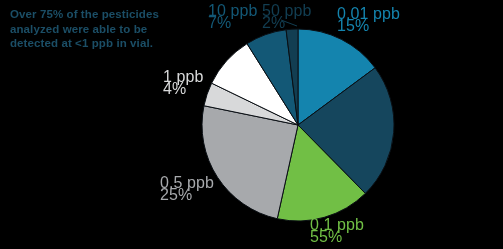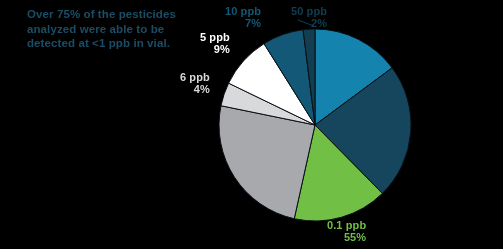--- a/index.html
+++ b/index.html
@@ -7,21 +7,20 @@
     padding: 0;
     background: #000000;
   }
   #page {
     position: relative;
     width: 400px;
     height: 249px;
     background: #000000;
     overflow: hidden;
     font-family: "Liberation Sans", sans-serif;
-    margin-left: 17px;
   }
 
   
   #text-block {
     position: absolute;
     left: 10px;
     top: 7px;
     width: 180px;
   }
   .para {
@@ -45,38 +44,38 @@
   }
   #pie-svg {
     position: absolute;
     left: 0;
     top: 0;
   }
 
   
   .slice-label {
     position: absolute;
-    text-align: right;
-    font-size: 11px;
-    font-weight: bold;
+    text-align: left;
+    font-size: 16px;
+    font-weight: normal;
     line-height: 12.4px;
     white-space: nowrap;
     letter-spacing: 0.1px;
   }
   .slice-label .lbl-name { display: block; }
   .slice-label .lbl-pct  { display: block; }
 
   #label-001  { left: 337px; top: 8px;   color: #1484ae; }
   #label-005  { left: 397px; top: 128px; color: #15465d; }
   #label-01   { left: 310px; top: 219px; color: #71bf45; }
   #label-05   { left: 160px; top: 177px; color: #a7a9ac; }
   #label-1    { left: 163px; top: 71px;  color: #d8d9da; }
   #label-5    { left: 183px; top: 31px;  color: #ffffff; }
   #label-10   { left: 208px; top: 5px;   color: #135876; }
-  #label-50   { left: 274px; top: 5px;   color: #123e52; }
+  #label-50   { left: 262px; top: 5px;   color: #123e52; }
 </style>
 </head>
 <body>
 
 <div id="page">
 
   <div id="text-block">
     <div class="para" id="para-1">Over 75% of the pesticides analyzed were able to be detected at &lt;1 ppb in vial.</div>
   </div>
 
@@ -88,39 +87,43 @@
           <path d="M 298 125 L 365.35 193.41 A 96 96 0 0 1 277.26 218.73 Z" fill="#71bf45" stroke="#0a0f14" stroke-width="1"></path>
           <path d="M 298 125 L 277.26 218.73 A 96 96 0 0 1 203.96 105.72 Z" fill="#a7a9ac" stroke="#0a0f14" stroke-width="1"></path>
           <path d="M 298 125 L 203.96 105.72 A 96 96 0 0 1 211.60 83.16 Z" fill="#d8d9da" stroke="#0a0f14" stroke-width="1"></path>
           <path d="M 298 125 L 211.60 83.16 A 96 96 0 0 1 247.02 43.66 Z" fill="#ffffff" stroke="#0a0f14" stroke-width="1"></path>
           <path d="M 298 125 L 247.02 43.66 A 96 96 0 0 1 286.09 29.74 Z" fill="#135876" stroke="#0a0f14" stroke-width="1"></path>
           <path d="M 298 125 L 286.09 29.74 A 96 96 0 0 1 298.00 29.00 Z" fill="#123e52" stroke="#0a0f14" stroke-width="1"></path>
         </g>
       <line x1="297" y1="26" x2="281" y2="20" stroke="#123e52" stroke-width="1"></line>
     </svg>
 
+    <div class="slice-label" id="label-001">
+      <span class="lbl-name">0.01 ppb</span>
+      <span class="lbl-pct">15%</span>
+    </div>
 
     <div class="slice-label" id="label-005">
     </div>
 
     <div class="slice-label" id="label-01">
       <span class="lbl-name">0.1 ppb</span>
       <span class="lbl-pct">55%</span>
     </div>
 
+    <div class="slice-label" id="label-05">
+      <span class="lbl-name">0.5 ppb</span>
+      <span class="lbl-pct">25%</span>
+    </div>
 
     <div class="slice-label" id="label-1">
-      <span class="lbl-name">6 ppb</span>
+      <span class="lbl-name">1 ppb</span>
       <span class="lbl-pct">4%</span>
     </div>
 
-    <div class="slice-label" id="label-5">
-      <span class="lbl-name">5 ppb</span>
-      <span class="lbl-pct">9%</span>
-    </div>
 
     <div class="slice-label" id="label-10">
       <span class="lbl-name">10 ppb</span>
       <span class="lbl-pct">7%</span>
     </div>
 
     <div class="slice-label" id="label-50">
       <span class="lbl-name">50 ppb</span>
       <span class="lbl-pct">2%</span>
     </div>

